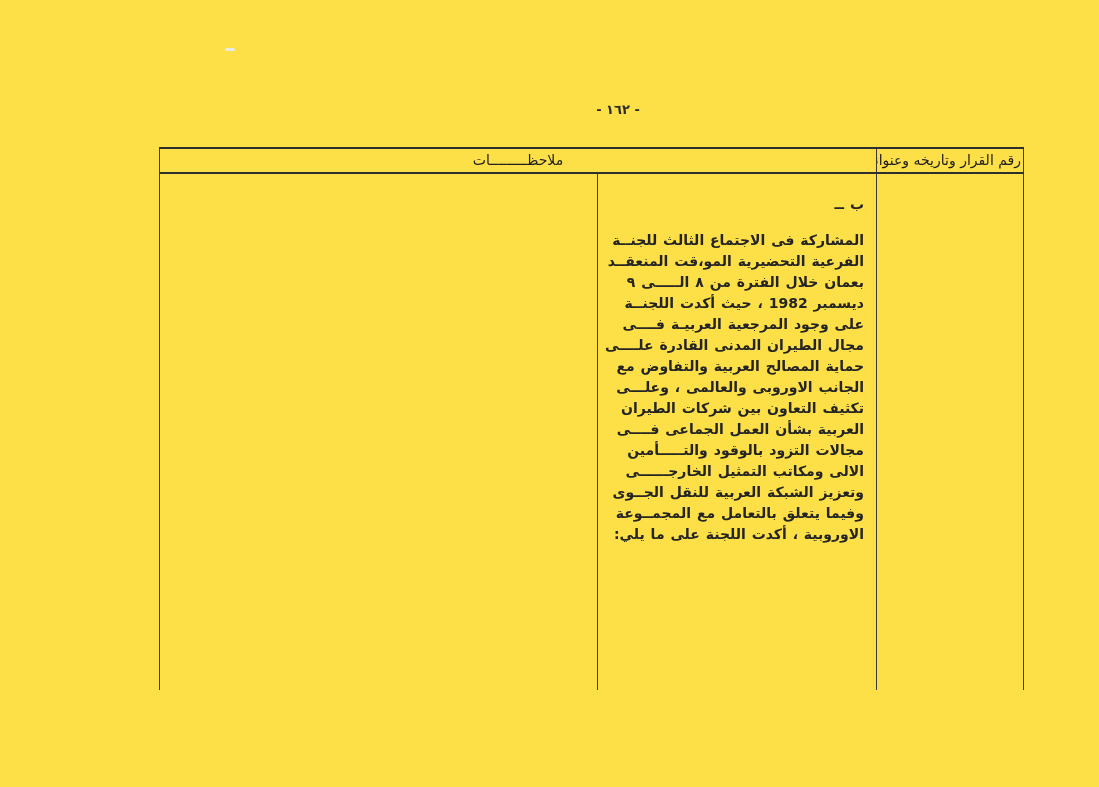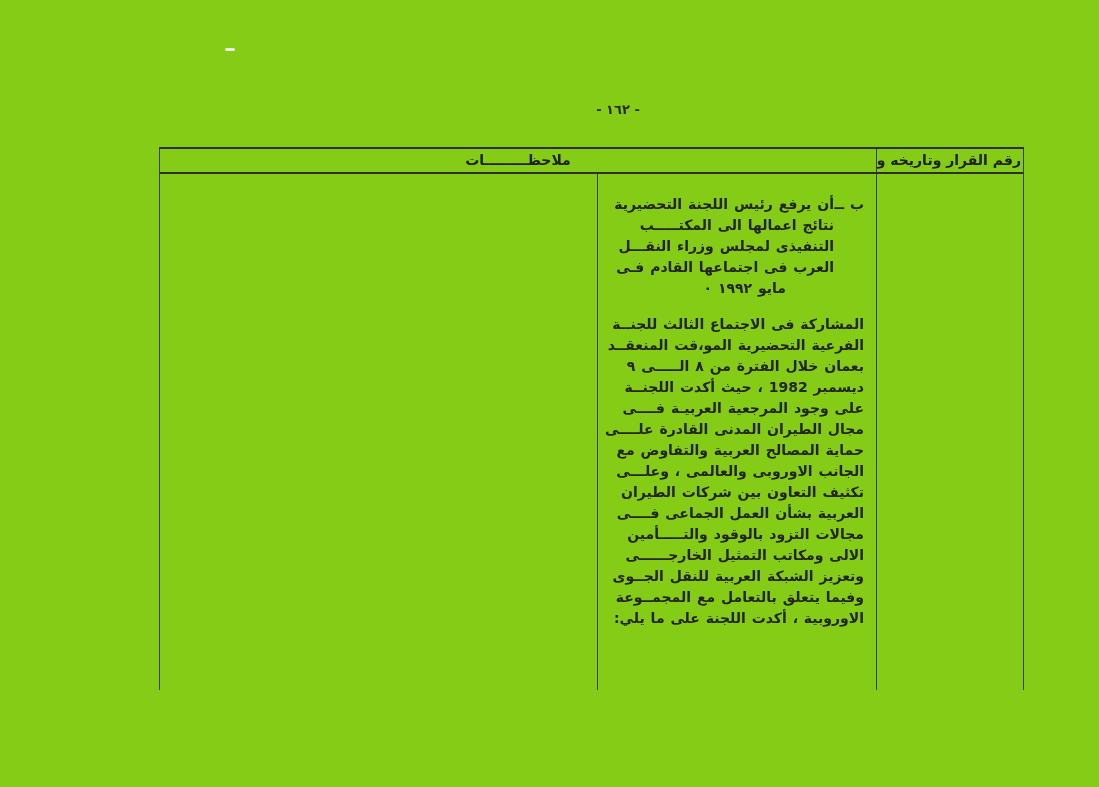--- a/index.html
+++ b/index.html
@@ -5,21 +5,21 @@
   html, body {
     margin: 0;
     padding: 0;
     background: #ffffff;
     font-family: "DejaVu Sans", sans-serif;
   }
   .page {
     position: relative;
     width: 1099px;
     height: 787px;
-    background: #84cc16;
+    background: #fde047;
     overflow: hidden;
     color: #1b1b1b;
   }
   .page-number {
     position: absolute;
     top: 102px;
     left: 578px;
     width: 80px;
     text-align: center;
     font-size: 13px;
@@ -50,21 +50,21 @@
     display: flex;
     direction: rtl;
     height: 516px;
     box-sizing: border-box;
   }
   .col-decision { width: 147px; box-sizing: border-box; border-left: 1px solid #3a3a3a; }
   .col-actions  { width: 279px; box-sizing: border-box; border-left: 1px solid #3a3a3a; }
   .col-notes    { flex: 1; box-sizing: border-box; }
   .hcell {
     font-size: 14px;
-    font-weight: bold;
+    font-weight: normal;
     text-align: center;
     line-height: 23px;
     white-space: nowrap;
     overflow: hidden;
     color: #202020;
   }
   .hcell.right-align { text-align: right; padding-right: 2px; }
   .actions-body {
     padding: 20px 12px 0 6px;
     font-size: 14px;
@@ -111,27 +111,20 @@
     </div>
 
     <div class="body-row">
 
       <div class="col-decision"></div>
 
       <div class="col-actions actions-body">
 
         <div class="para">
           <span class="marker">ب ــ</span>
-          <div class="lines">
-            <div class="line">أن يرفع رئيس اللجنة التحضيرية</div>
-            <div class="line">نتائج اعمالها الى المكتـــــب</div>
-            <div class="line">التنفيذى لمجلس وزراء النقـــل</div>
-            <div class="line">العرب فى اجتماعها القادم فـى</div>
-            <div class="line indented">مايو ١٩٩٢ ٠</div>
-          </div>
         </div>
 
         <div class="para">
           <div class="lines">
             <div class="line">المشاركة فى الاجتماع الثالث للجنــة</div>
             <div class="line">الفرعية التحضيرية المو،قت المنعقــد</div>
             <div class="line">بعمان خلال الفترة من ٨ الـــــى ٩</div>
             <div class="line">ديسمبر 1982 ، حيث أكدت اللجنــة</div>
             <div class="line">على وجود المرجعية العربيـة فــــى</div>
             <div class="line">مجال الطيران المدنى القادرة علــــى</div>

